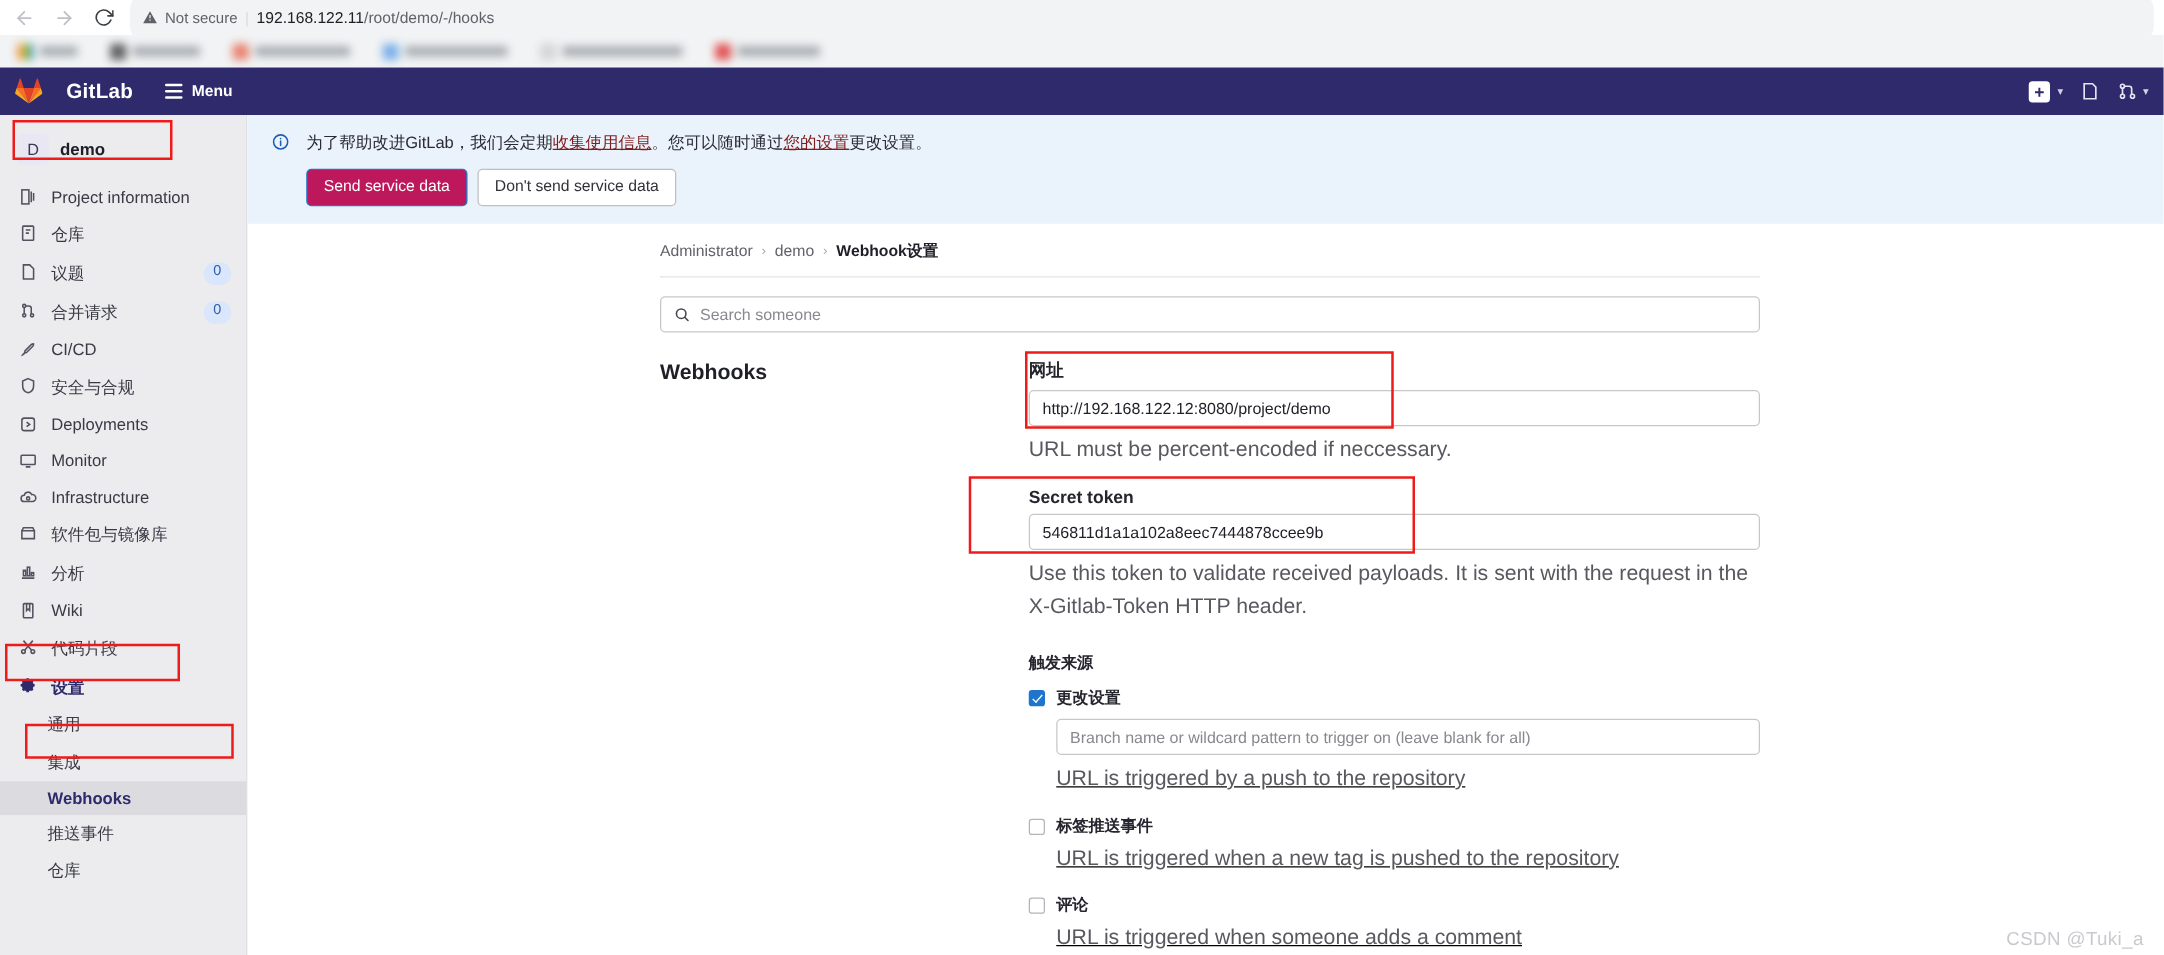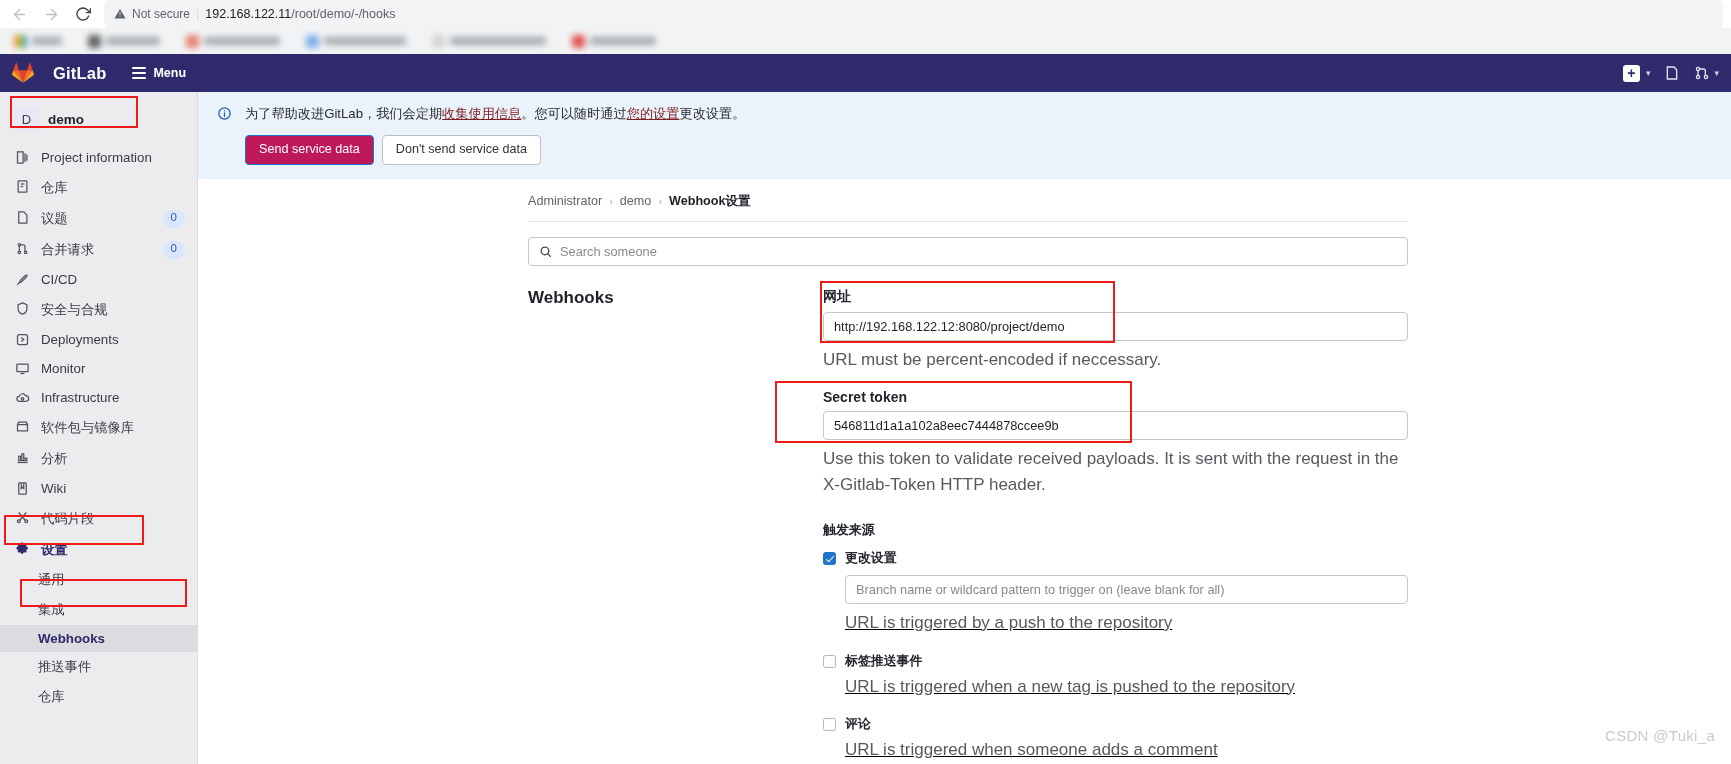--- a/index.html
+++ b/index.html
@@ -290,21 +290,21 @@
     border: solid #fff;
     border-width: 0 1.8px 1.8px 0;
     transform: rotate(42deg);
   }
   .check-label { font-size: 12.9px; font-weight: 700; color: #25252d; }
   .check-block { margin-bottom: 17px; }
   .check-sub { margin-left: 22px; margin-top: 8px; text-decoration: underline; }
 
   .watermark {
     position: absolute;
-    right: 16px; bottom: 20px;
+    right: 16px; bottom: 4px;
     font-size: 15px;
     color: #c9c9cf;
     font-weight: 400;
     letter-spacing: .3px;
   }
 </style>
 </head>
 <body>
 
 <div class="browser-bar">

